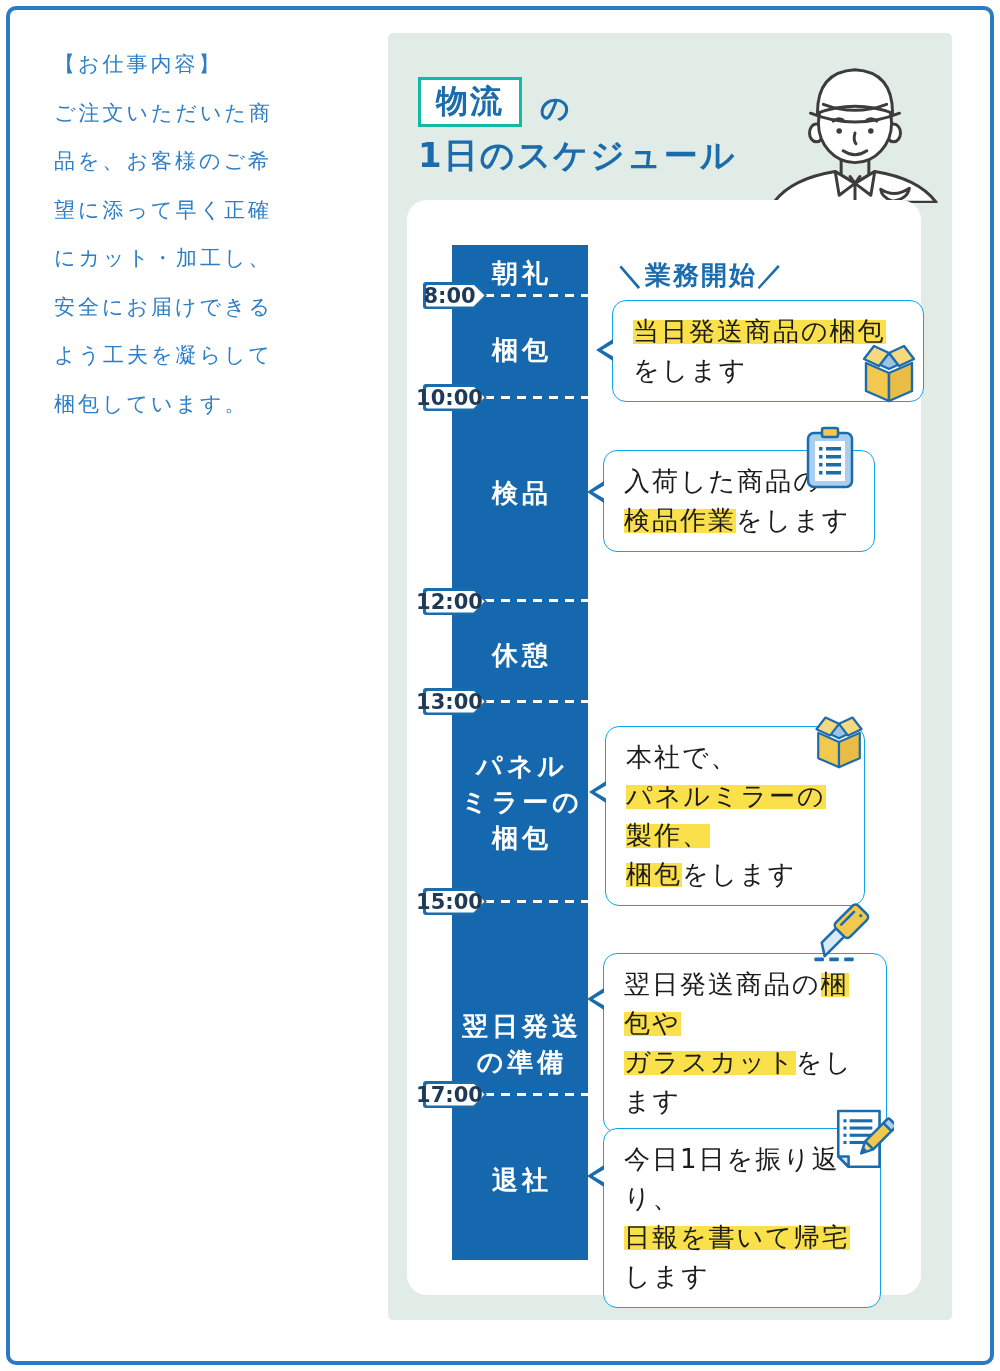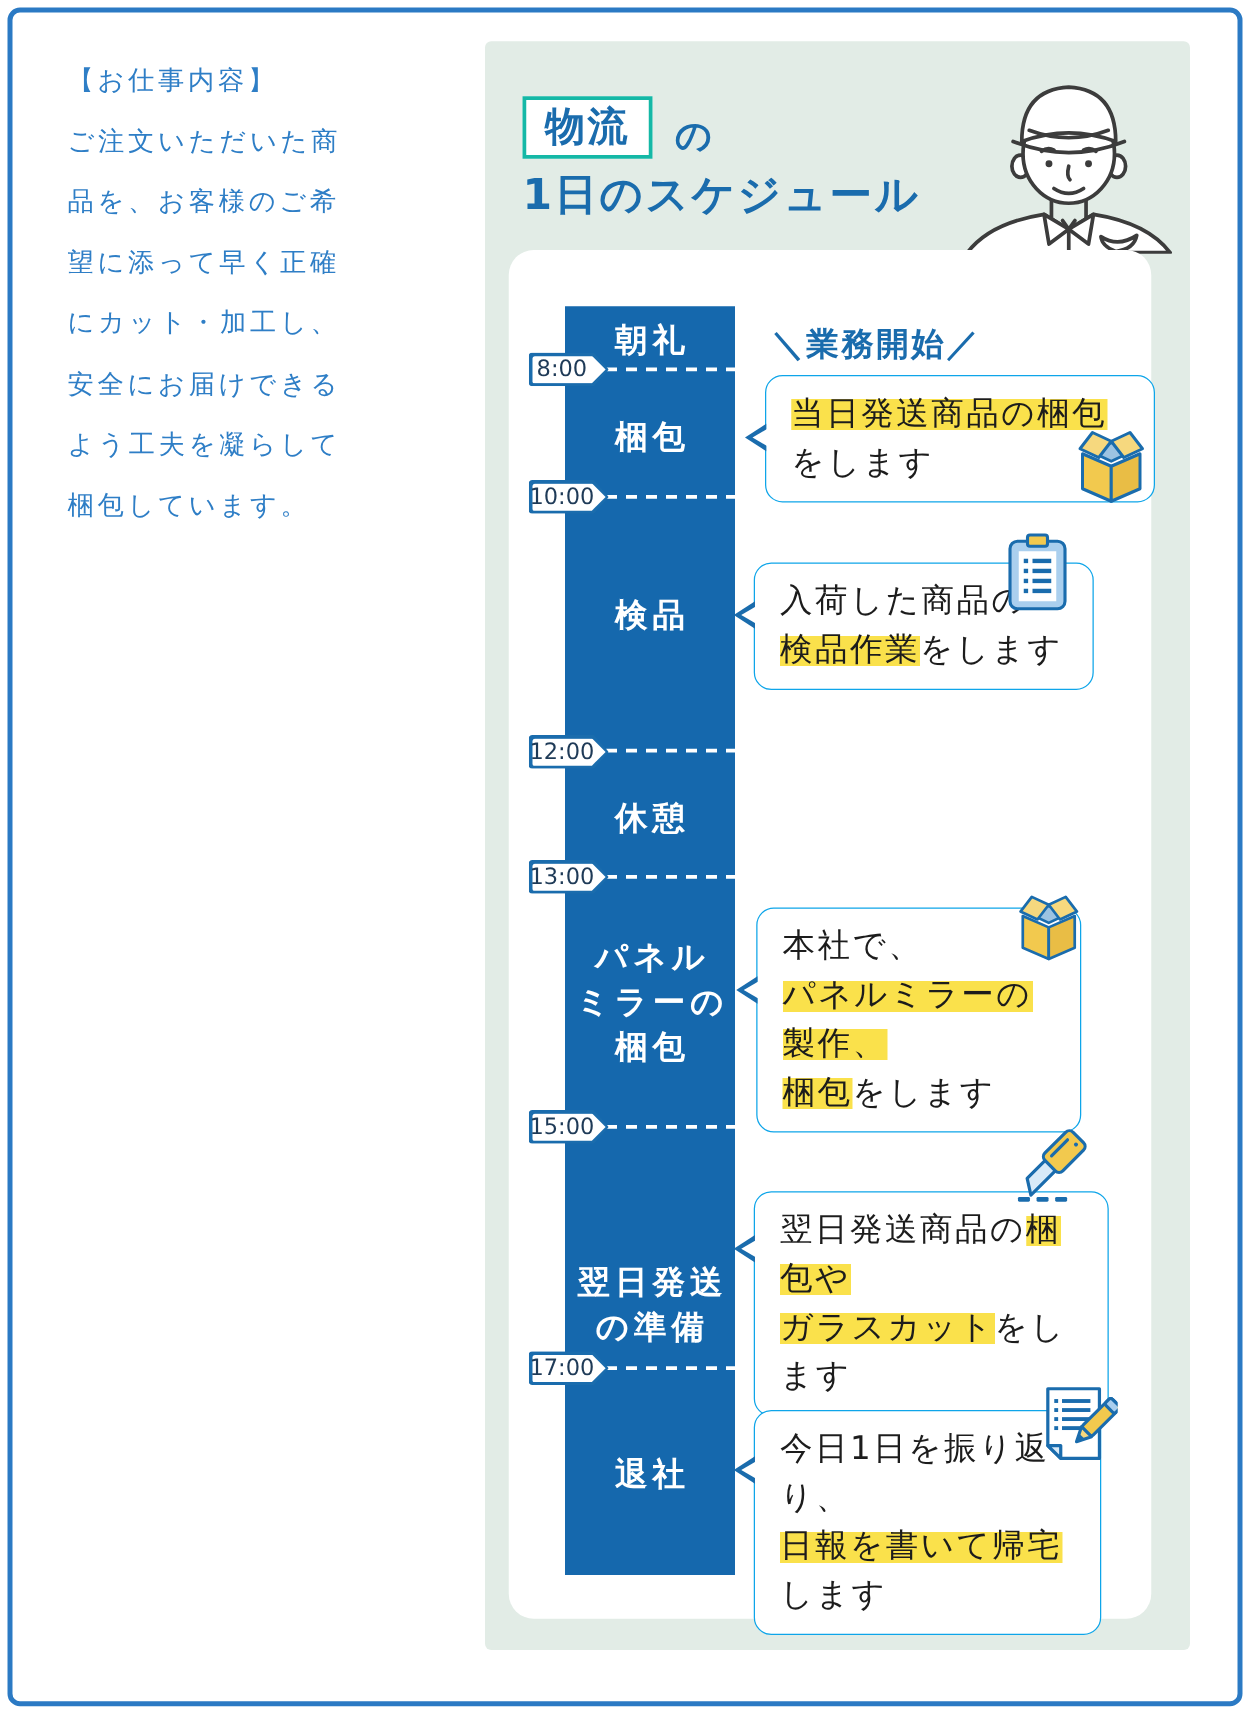--- a/index.html
+++ b/index.html
@@ -28,21 +28,21 @@
         text-align:center;letter-spacing:4px;line-height:36px;white-space:pre-line;padding-left:4px;
         box-sizing:border-box;}
   .dash{position:absolute;left:78px;width:103px;height:3px;z-index:2;
         background:repeating-linear-gradient(90deg,#fff 0 9px,transparent 9px 16px);}
   .time-tag{position:absolute;left:16px;width:64px;height:27px;z-index:3;}
   .tag-shape{position:absolute;inset:0;background:#1a6cad;border-radius:3px 0 0 3px;
         clip-path:polygon(0 0,calc(100% - 12px) 0,100% 50%,calc(100% - 12px) 100%,0 100%);}
   .tag-shape-inner{position:absolute;inset:2.5px;background:#fff;border-radius:2px 0 0 2px;
         clip-path:polygon(0 0,calc(100% - 11px) 0,100% 50%,calc(100% - 11px) 100%,0 100%);}
   .tag-text{position:absolute;inset:0;display:flex;align-items:center;justify-content:center;
-        padding-right:11px;font-size:18px;font-weight:normal;color:#1e3a57;}
+        padding-right:11px;font-size:21px;font-weight:bold;color:#1e3a57;}
   .callout{position:absolute;left:210px;top:58px;color:#1a6cad;font-size:26px;font-weight:bold;
         letter-spacing:2px;z-index:2;}
   .bubble{position:absolute;background:#fff;border:1px solid #0ea5e9;border-radius:14px;
         padding:11px 20px;box-sizing:border-box;z-index:2;color:#1c1c1c;font-size:26px;
         line-height:39px;letter-spacing:2px;}
   .bubble::before{content:"";position:absolute;left:-17px;top:var(--tt);border-style:solid;
         border-width:11px 17px 11px 0;border-color:transparent #1a6cad transparent transparent;}
   .bubble::after{content:"";position:absolute;left:-11px;top:calc(var(--tt) + 3.5px);
         border-style:solid;border-width:7.5px 12px 7.5px 0;
         border-color:transparent #fff transparent transparent;}

